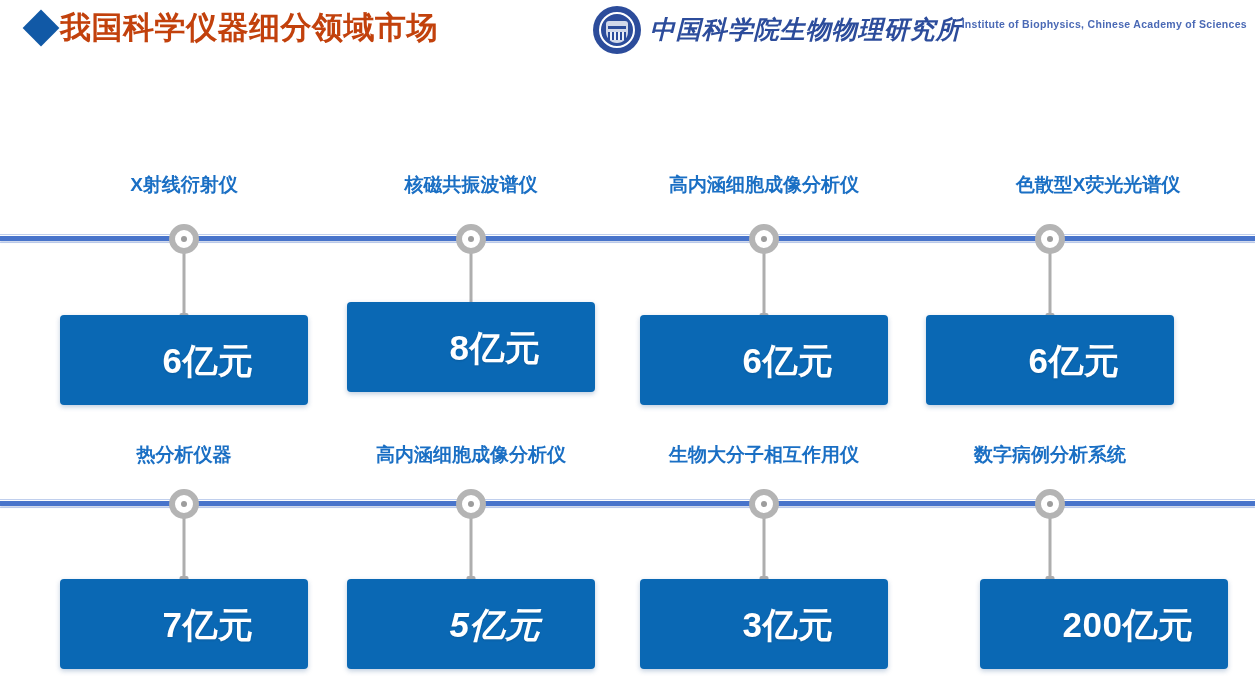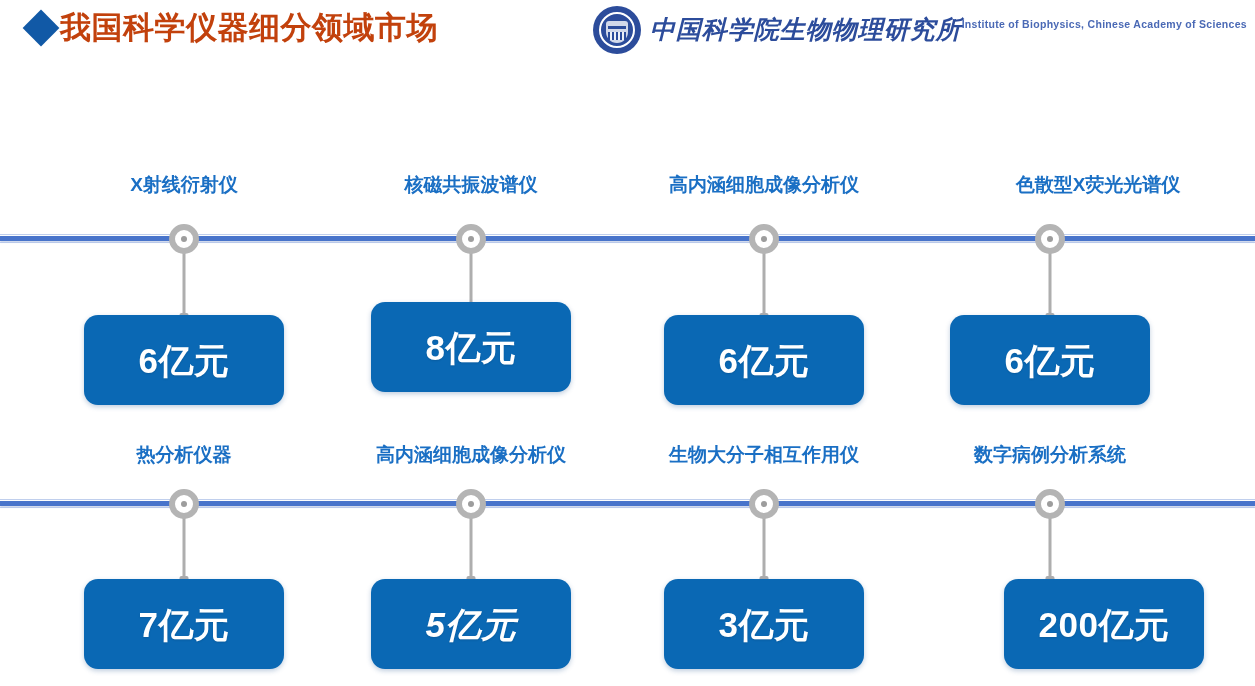--- a/index.html
+++ b/index.html
@@ -218,27 +218,28 @@
     height: 7px;
     margin-left: -4.5px;
     border-radius: 2px;
     background: #aeaeae;
   }
   .value-box {
     position: absolute;
     width: 200px;
     height: 90px;
     background: #0a68b4;
-    border-radius: 14px;
+    border-radius: 4px;
     transform: translateX(-50%);
     display: flex;
     align-items: center;
     justify-content: center;
     box-shadow: 0 2px 5px rgba(30,80,140,.28);
     z-index: 3;
+    padding-left: 48px;
   }
   .value-text {
     font-size: 35px;
     font-weight: bold;
     color: #ffffff;
     letter-spacing: 0.5px;
     line-height: 1;
     text-shadow: 0 1px 2px rgba(0,0,0,.12);
   }
 </style>

